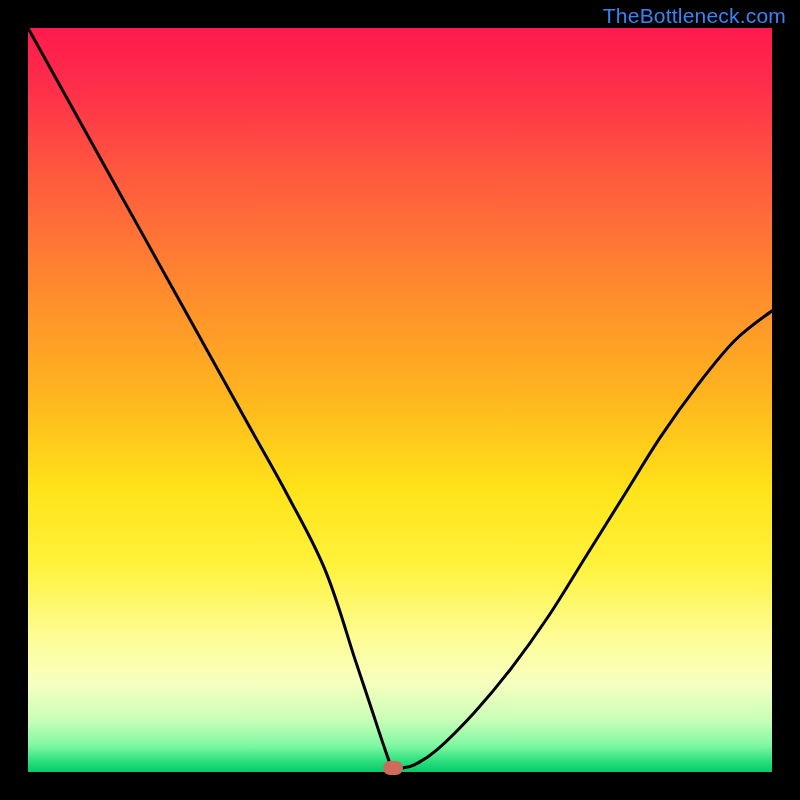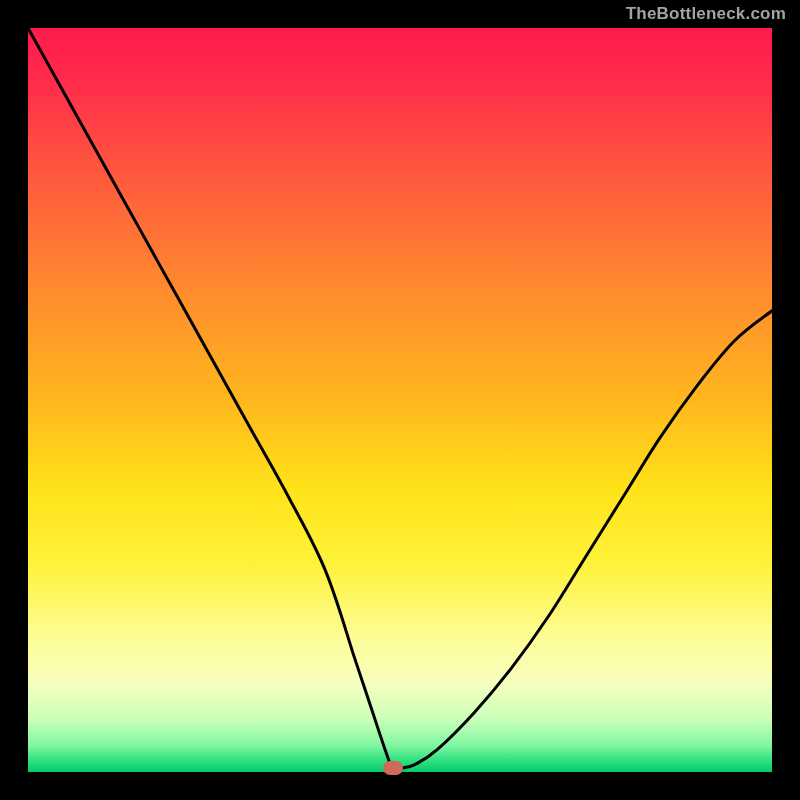--- a/index.html
+++ b/index.html
@@ -14,23 +14,23 @@
   .stage {
     position: relative;
     width: 800px;
     height: 800px;
     background: #000;
   }
   .watermark {
     position: absolute;
     top: 4px;
     right: 14px;
-    color: #a3a3a3;
-    font-size: 17px;
-    font-weight: 700;
+    color: #3b82f6;
+    font-size: 21px;
+    font-weight: 400;
     letter-spacing: 0.2px;
     z-index: 5;
   }
   svg.plot {
     position: absolute;
     left: 0;
     top: 0;
   }
   .marker {
     position: absolute;

